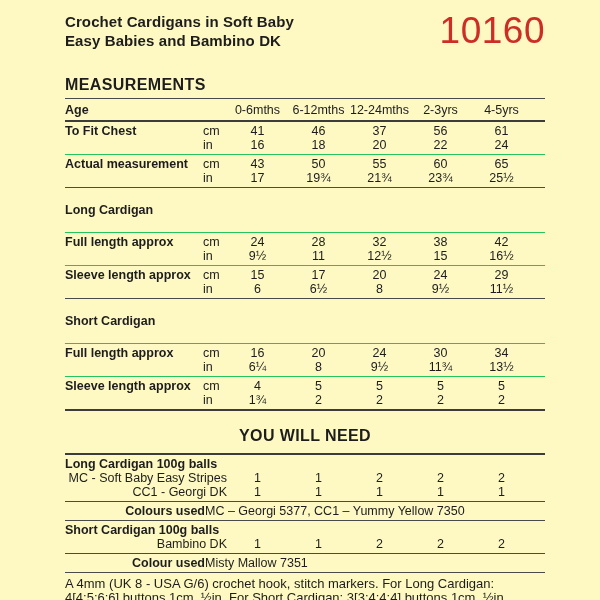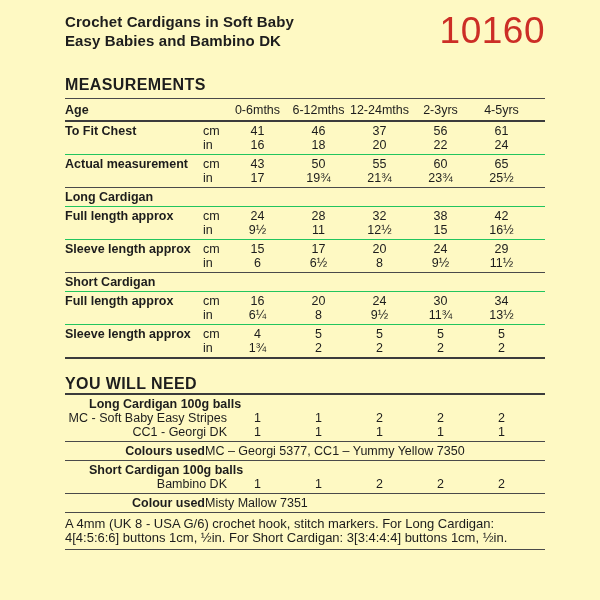--- a/index.html
+++ b/index.html
@@ -12,37 +12,37 @@
   }
   .page { width: 600px; height: 600px; box-sizing: border-box; padding: 12px 55px 0 65px; background: #fef9c3; }
 
   
   .masthead { display: flex; justify-content: space-between; align-items: flex-start; }
   .title { font-size: 15px; font-weight: bold; line-height: 19px; letter-spacing: 0.1px; }
   .pattern-number { font-size: 37px; line-height: 38px; color: var(--accent, #cc2e26); letter-spacing: 0.5px; margin-left: 40px; }
 
   
   .section-heading { font-size: 16px; font-weight: bold; letter-spacing: 0.4px; margin: 26px 0 4px 0; }
-  .section-heading.ywn { margin-top: 16px; margin-bottom: 0; }
+  .section-heading.ywn { margin-top: 16px; margin-bottom: 8px; text-align: center; }
 
   
   .mtable { border-bottom: 2px solid #3c3c3c; font-size: 12.5px; line-height: 14px; }
   .mrow { display: grid; grid-template-columns: 130px 32px repeat(5, 61px) 1fr; align-items: end; }
   .head-row { border-top: 1px solid #4a4a4a; border-bottom: 2px solid #3c3c3c; padding: 4px 0 3px 0; }
   .mblock { border-top: 1px solid #22c55e; padding: 2px 0; }
-  .section-row { border-top: 1px solid #4a4a4a; padding: 2px 0; font-weight: bold; }
+  .section-row { border-top: 1px solid #4a4a4a; padding: 15px 0; font-weight: bold; }
   .head-row + .mblock, .head-row + .section-row { border-top: none; }
   .lbl { font-weight: bold; white-space: nowrap; }
   .unit { padding-left: 8px; }
   .val { text-align: center; }
 
   
   .ytable { border-top: 2px solid #3c3c3c; font-size: 12.5px; line-height: 14px; }
   .yseg { border-bottom: 1px solid #4a4a4a; padding: 2px 0; }
-  .yhead { font-weight: bold; margin-left: 24px; }
+  .yhead { font-weight: bold; }
   .yqrow { display: grid; grid-template-columns: 162px repeat(5, 61px) 1fr; }
   .ylbl { white-space: nowrap; text-align: right; }
   .kv { display: grid; grid-template-columns: 140px 1fr; }
   .klabel { font-weight: bold; text-align: right; }
   .kvalue { }
 
   
   .footer-note { border-bottom: 1px solid #4a4a4a; padding: 4px 0; font-size: 13px; line-height: 14px; }
   .footer-note p { margin: 0; }
 </style>

